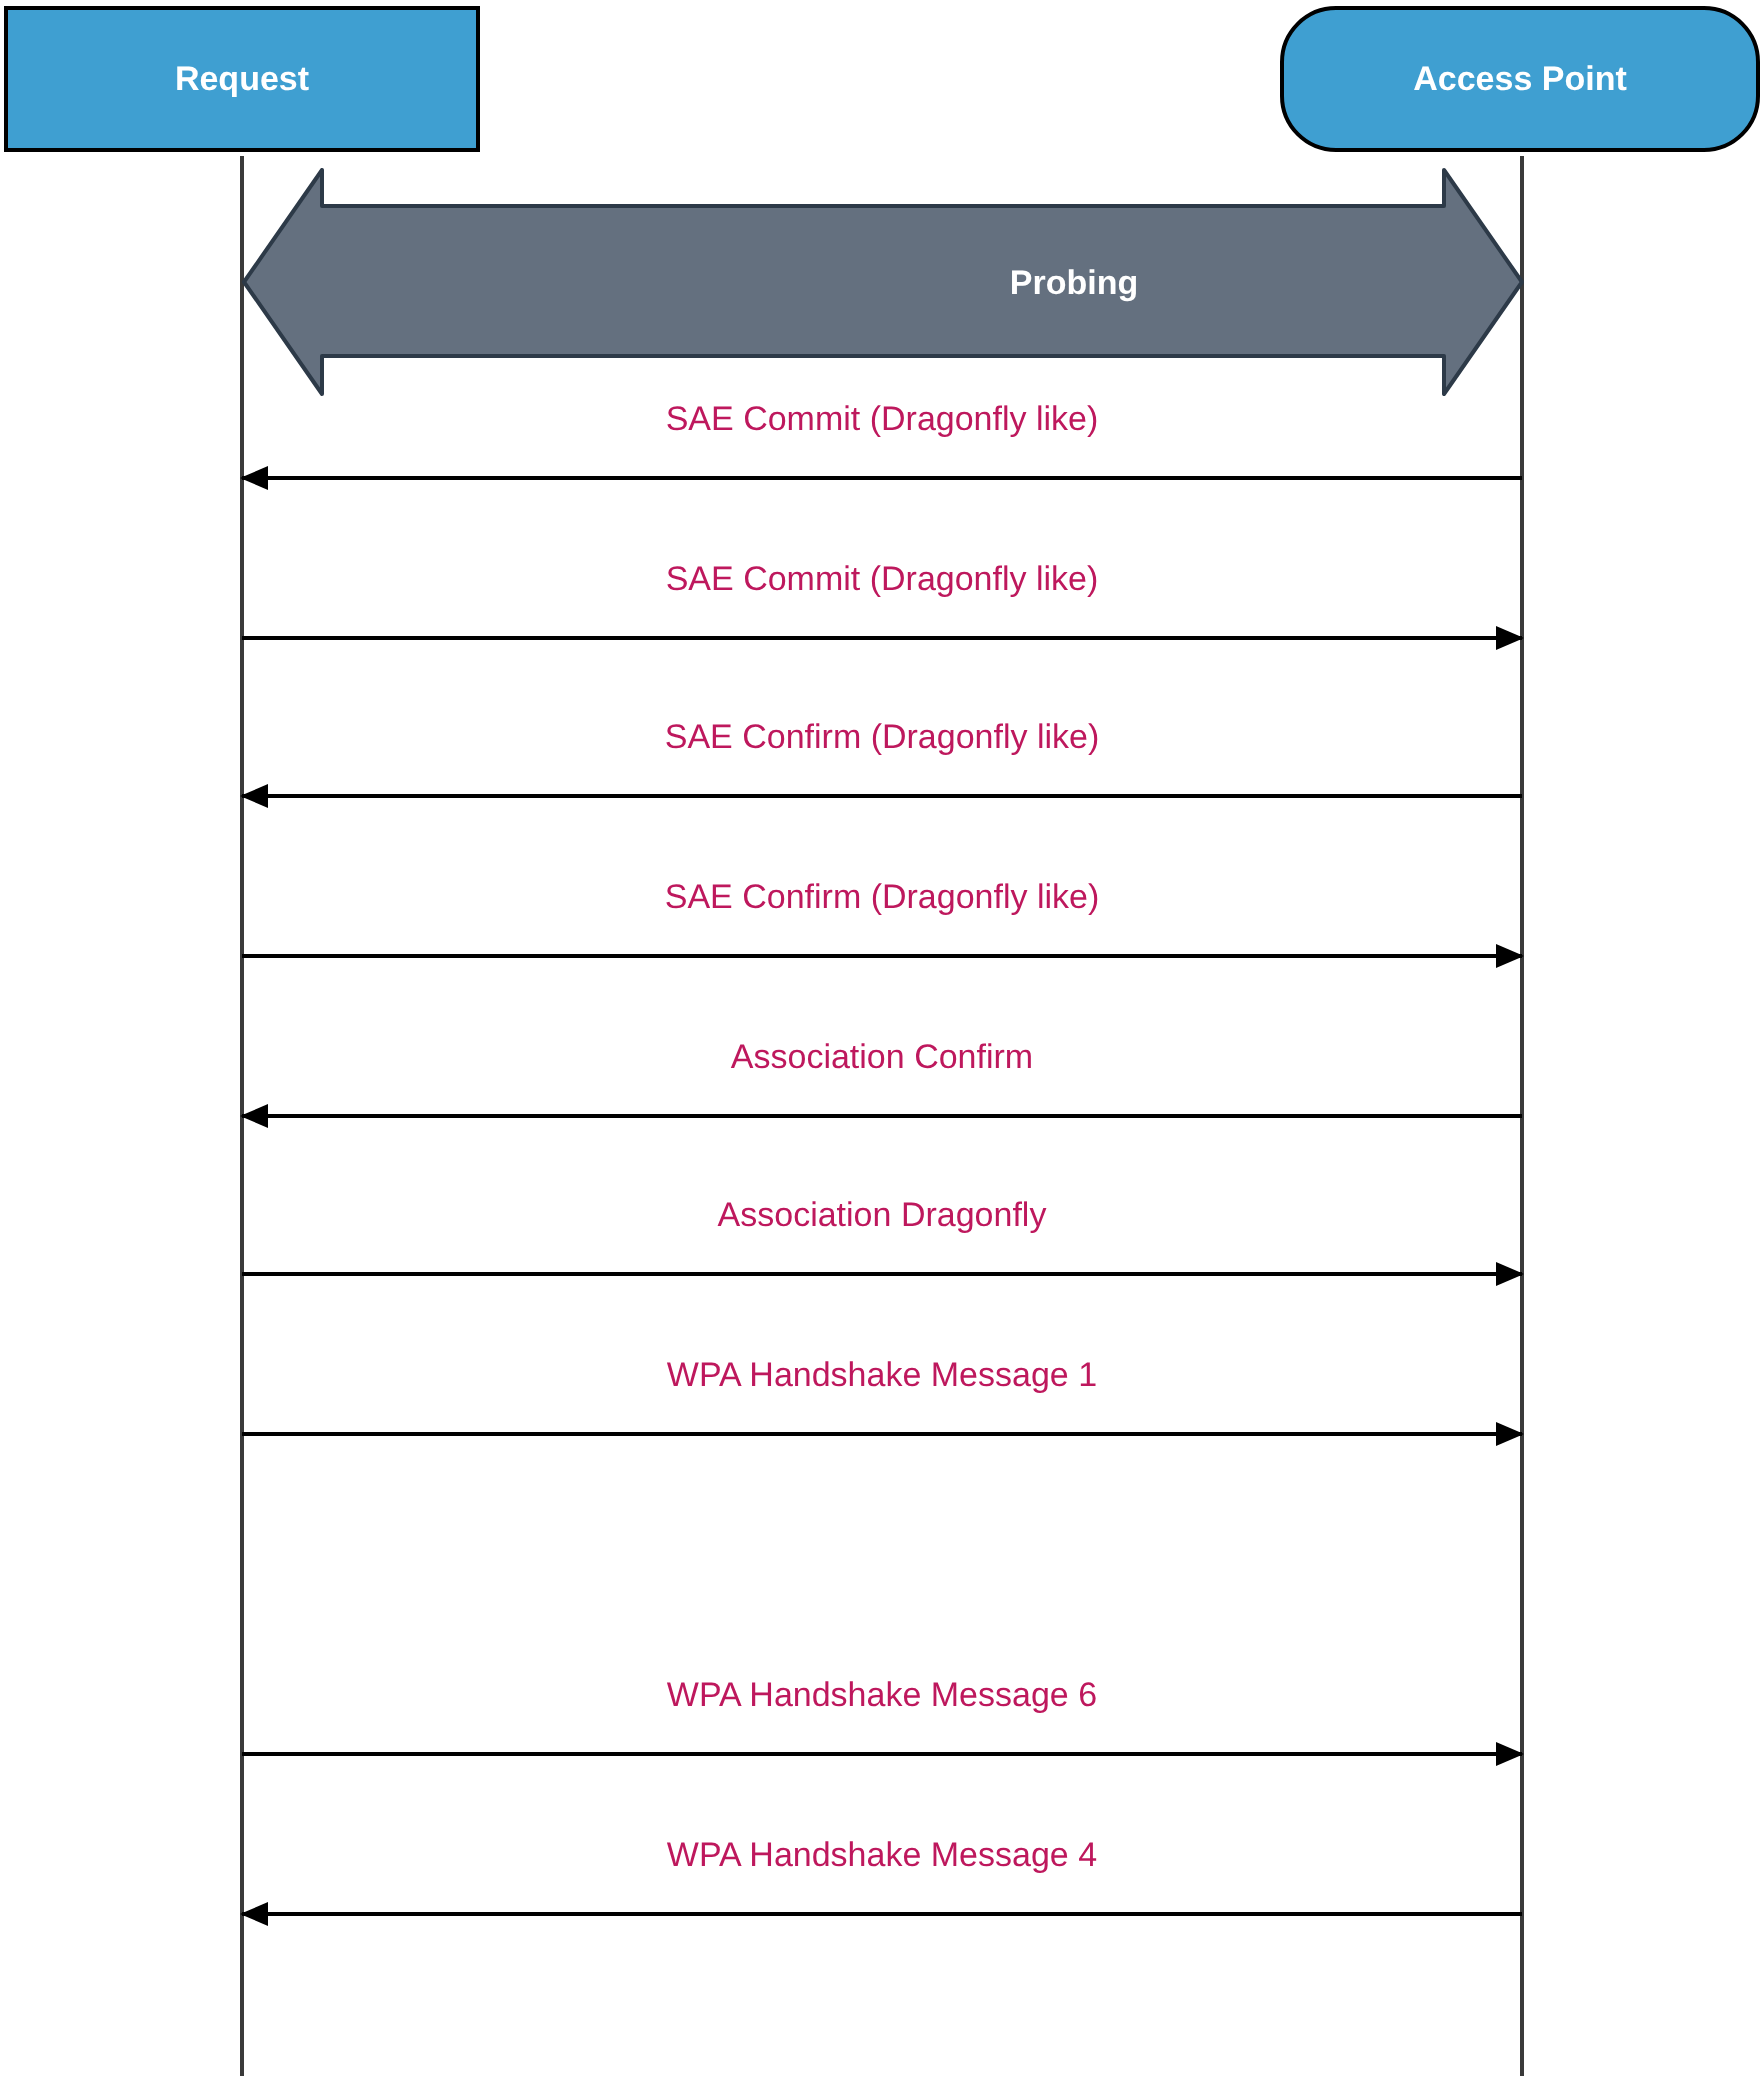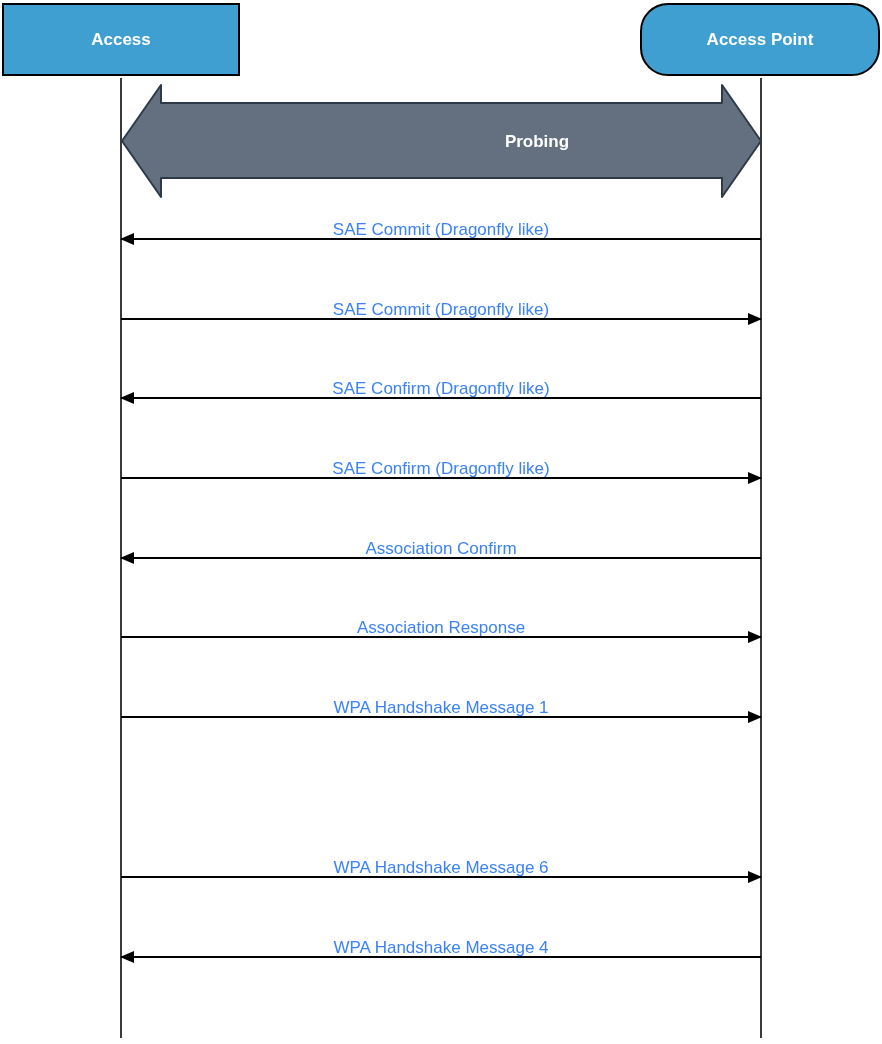--- a/index.html
+++ b/index.html
@@ -62,22 +62,21 @@
     height: 56px;
   }
   .msg-label {
     position: absolute;
     top: 0;
     left: 0;
     width: 100%;
     text-align: center;
     font-size: 17px;
     line-height: 24px;
-    color: #3b82f6;
-    margin-top: 20px;
+    color: #be185d;
   }
   .msg-arrow {
     position: absolute;
     top: 40px;
     left: 0;
     right: 0;
     height: 0;
     border-top: 2px solid #000000;
   }
   .arrowhead {
@@ -96,21 +95,21 @@
     right: -1px;
     border-left: 14px solid #000000;
   }
 </style>
 </head>
 <body>
 
 <div class="canvas">
 
   <div class="actor-box actor-client">
-    <span>Access</span>
+    <span>Request</span>
   </div>
   <div class="actor-box actor-ap">
     <span>Access Point</span>
   </div>
 
   <div class="lifeline lifeline-client"></div>
   <div class="lifeline lifeline-ap"></div>
 
   <svg class="probing-arrow" viewBox="0 0 650 114" xmlns="http://www.w3.org/2000/svg">
     <polygon points="6,57 45,1 45,19 606,19 606,1 645,57 606,113 606,94 45,94 45,113" fill="#64707f" stroke="#2d3a48" stroke-width="2" stroke-linejoin="round"></polygon>
@@ -146,21 +145,21 @@
   </div>
 
   <div class="msg-row to_client" style="top:517px">
     <div class="msg-label">Association Confirm</div>
     <div class="msg-arrow">
       <span class="arrowhead"></span>
     </div>
   </div>
 
   <div class="msg-row to_ap" style="top:596px">
-    <div class="msg-label">Association Response</div>
+    <div class="msg-label">Association Dragonfly</div>
     <div class="msg-arrow">
       <span class="arrowhead"></span>
     </div>
   </div>
 
   <div class="msg-row to_ap" style="top:676px">
     <div class="msg-label">WPA Handshake Message 1</div>
     <div class="msg-arrow">
       <span class="arrowhead"></span>
     </div>

